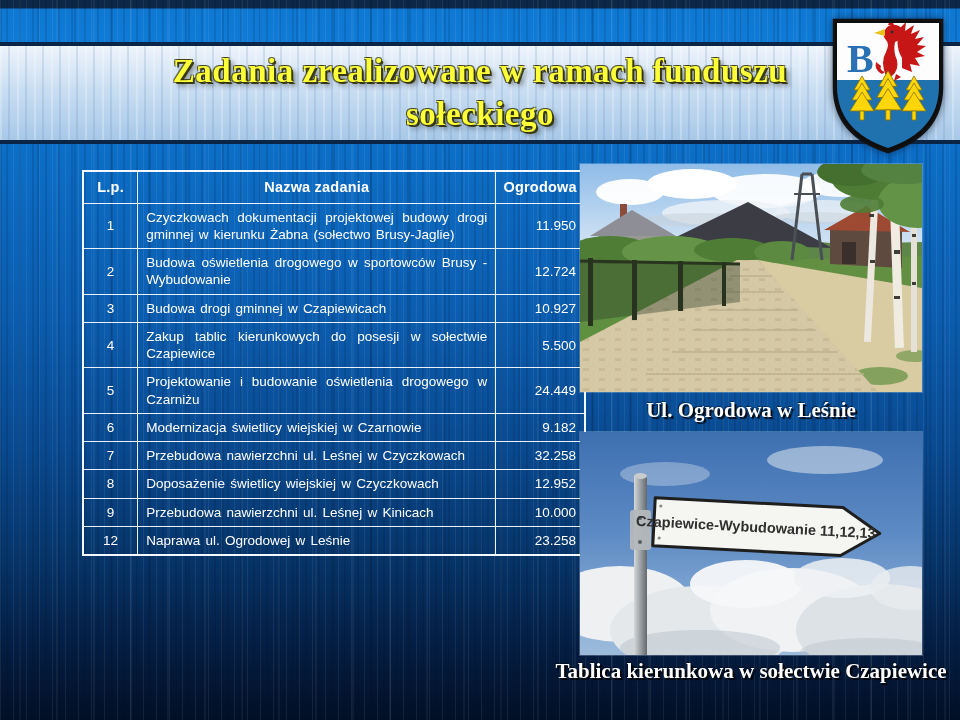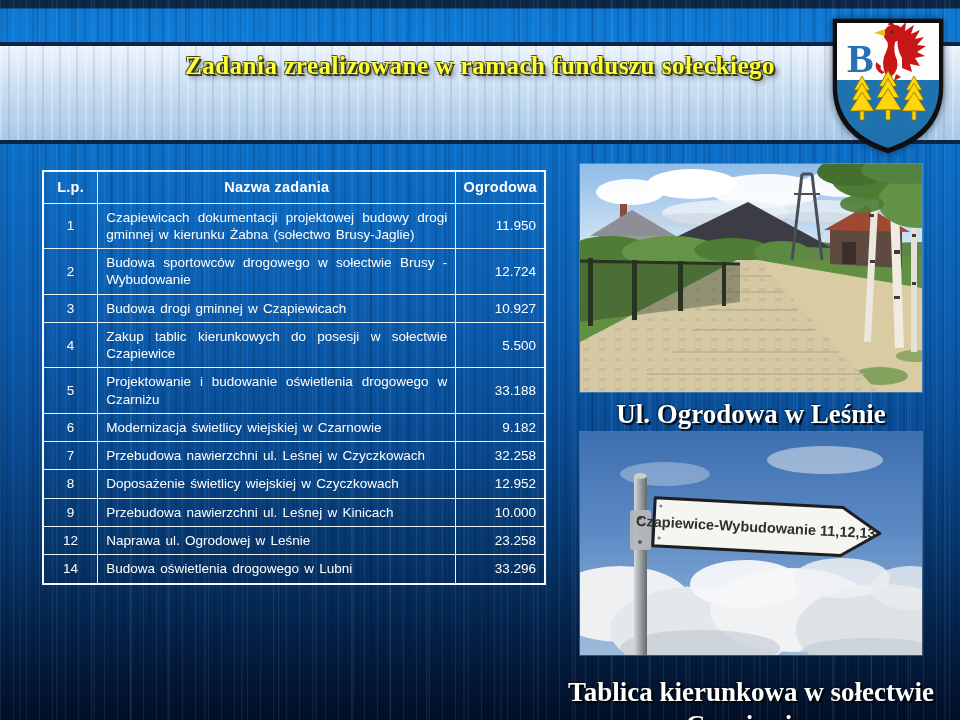--- a/index.html
+++ b/index.html
@@ -15,48 +15,48 @@
   .title-band{
     position:absolute;left:0;top:42px;width:960px;height:102px;box-sizing:border-box;
     border-top:4px solid #0b2546;border-bottom:4px solid #0b2546;
     background:
       repeating-linear-gradient(90deg, rgba(255,255,255,0.25) 0 2px, rgba(0,0,0,0) 2px 8px, rgba(90,130,180,0.18) 8px 10px, rgba(0,0,0,0) 10px 17px),
       linear-gradient(180deg,#eef4fb 0%,#cadef2 45%,#a7c8e8 100%);
   }
   .slide-title{
     margin:4px auto 0 auto;max-width:700px;text-align:center;
     font-family:"Liberation Serif",serif;font-weight:bold;
-    font-size:25px;line-height:1.3;color:#fdff38;letter-spacing:.5px;
+    font-size:33px;line-height:1.3;color:#fdff38;letter-spacing:.5px;
     text-shadow:2px 2px 0 rgba(45,45,0,.9),-1px -1px 0 rgba(45,45,0,.65),
       1px -1px 0 rgba(45,45,0,.65),-1px 1px 0 rgba(45,45,0,.65),4px 4px 5px rgba(0,0,0,.45);
   }
   .crest{position:absolute;left:828px;top:14px;width:120px;height:144px;z-index:6;
     filter:drop-shadow(0 0 4px rgba(10,30,60,.7));}
   
   .table-wrap{position:absolute;left:42px;top:170px;width:498px;}
   table.tasks{width:504px;border-collapse:collapse;border:2px solid #f3f8fd;color:#fff;
-    font-size:13.5px;line-height:1.28;}
+    font-size:13.5px;line-height:1.28;margin-left:40px;}
   table.tasks th{border:1px solid #e9f1f9;font-size:14.5px;font-weight:bold;
     padding:6px 4px;text-align:center;letter-spacing:.2px;}
   table.tasks td{border:1px solid #e9f1f9;padding:5px 8px;vertical-align:middle;}
   td.c-lp{width:38px;text-align:center;}
   td.c-name{width:352px;text-align:justify;word-spacing:1.5px;}
   td.c-exp{width:72px;text-align:right;padding-right:10px;white-space:nowrap;}
   
   .photo{position:absolute;left:580px;width:342px;box-shadow:0 0 0 1px rgba(230,240,250,.25);}
   .photo1{top:164px;height:228px;}
   .photo2{top:432px;height:223px;}
   .photo svg{display:block;}
   .caption{
     position:absolute;text-align:center;color:#ffffff;
-    font-family:"Liberation Serif",serif;font-weight:bold;font-size:27px;line-height:1.22;
+    font-family:"Liberation Serif",serif;font-weight:bold;font-size:21px;line-height:1.22;
     text-shadow:2px 2px 1px rgba(0,0,0,.9),-1px -1px 1px rgba(0,0,0,.45);
   }
   .caption1{left:560px;top:398px;width:382px;}
-  .caption2{left:552px;top:676px;width:398px;}
+  .caption2{left:552px;top:659px;width:398px;}
 </style>
 </head>
 <body>
 
 <div class="slide">
 
   <div class="title-band">
     <div class="slide-title">Zadania zrealizowane w ramach funduszu sołeckiego</div>
   </div>
 
@@ -100,46 +100,46 @@
       <thead>
         <tr>
           <th>L.p.</th>
           <th>Nazwa zadania</th>
           <th>Ogrodowa</th>
         </tr>
       </thead>
       <tbody>
     <tr>
       <td class="c-lp">1</td>
-      <td class="c-name">Czapiewicach dokumentacji projektowej budowy drogi gminnej w kierunku Żabna (sołectwo Brusy-Jaglie)</td>
+      <td class="c-name">Czyczkowach dokumentacji projektowej budowy drogi gminnej w kierunku Żabna (sołectwo Brusy-Jaglie)</td>
       <td class="c-exp">11.950</td>
     </tr>
 
     <tr>
       <td class="c-lp">2</td>
-      <td class="c-name">Budowa sportowców drogowego w sołectwie Brusy - Wybudowanie</td>
+      <td class="c-name">Budowa oświetlenia drogowego w sportowców Brusy - Wybudowanie</td>
       <td class="c-exp">12.724</td>
     </tr>
 
     <tr>
       <td class="c-lp">3</td>
       <td class="c-name">Budowa drogi gminnej w Czapiewicach</td>
       <td class="c-exp">10.927</td>
     </tr>
 
     <tr>
       <td class="c-lp">4</td>
       <td class="c-name">Zakup tablic kierunkowych do posesji w sołectwie Czapiewice</td>
       <td class="c-exp">5.500</td>
     </tr>
 
     <tr>
       <td class="c-lp">5</td>
       <td class="c-name">Projektowanie i budowanie oświetlenia drogowego w Czarniżu</td>
-      <td class="c-exp">33.188</td>
+      <td class="c-exp">24.449</td>
     </tr>
 
     <tr>
       <td class="c-lp">6</td>
       <td class="c-name">Modernizacja świetlicy wiejskiej w Czarnowie</td>
       <td class="c-exp">9.182</td>
     </tr>
 
     <tr>
       <td class="c-lp">7</td>
@@ -161,25 +161,20 @@
 
 
 
     <tr>
       <td class="c-lp">12</td>
       <td class="c-name">Naprawa ul. Ogrodowej w Leśnie</td>
       <td class="c-exp">23.258</td>
     </tr>
 
 
-    <tr>
-      <td class="c-lp">14</td>
-      <td class="c-name">Budowa oświetlenia drogowego w Lubni</td>
-      <td class="c-exp">33.296</td>
-    </tr>
   </tbody>
     </table>
   </div>
 
   <div class="photo photo1">
     <svg viewBox="0 0 342 228" width="342" height="228">
       <defs>
         <linearGradient id="p1sky" x1="0" y1="0" x2="0" y2="1">
           <stop offset="0" stop-color="#8fbce8"></stop>
             <stop offset="1" stop-color="#e9f1f8"></stop>

